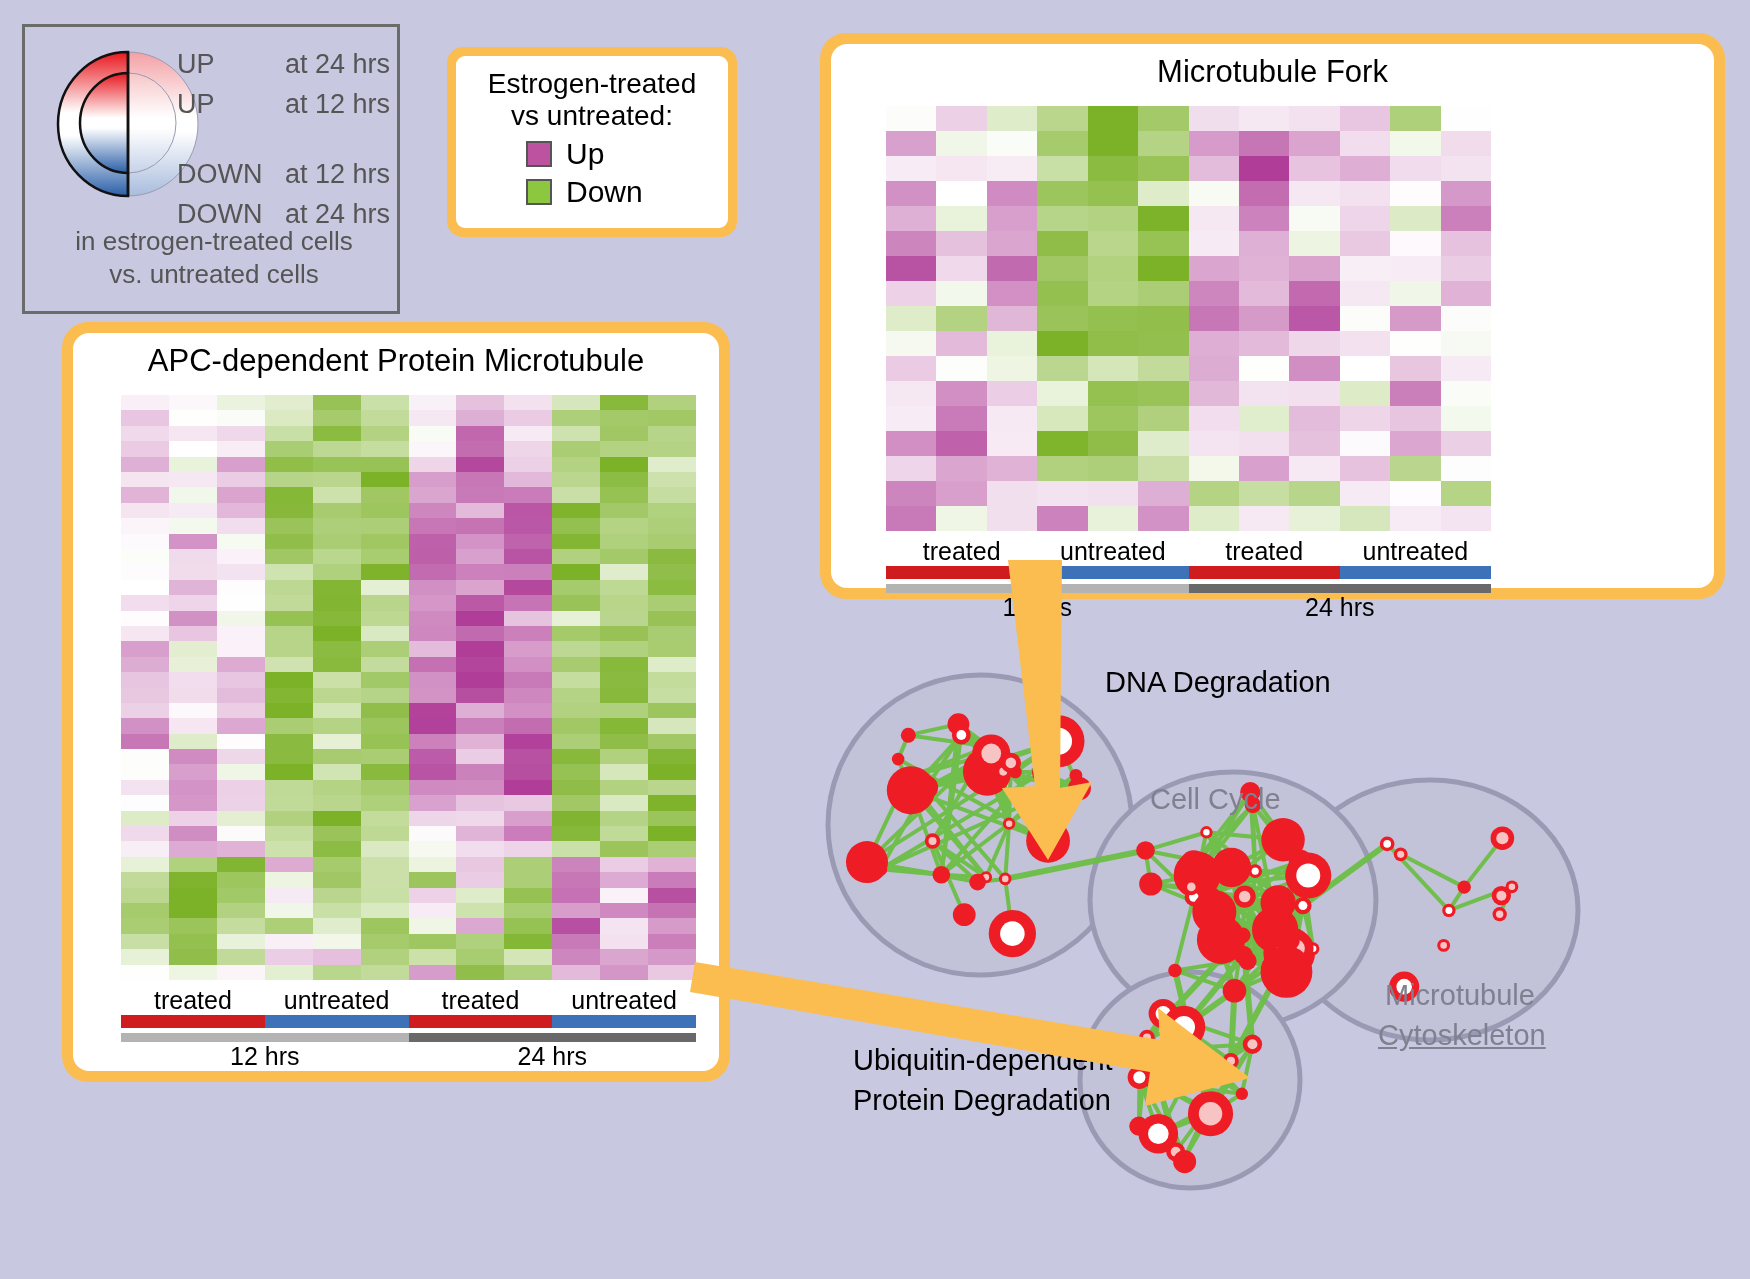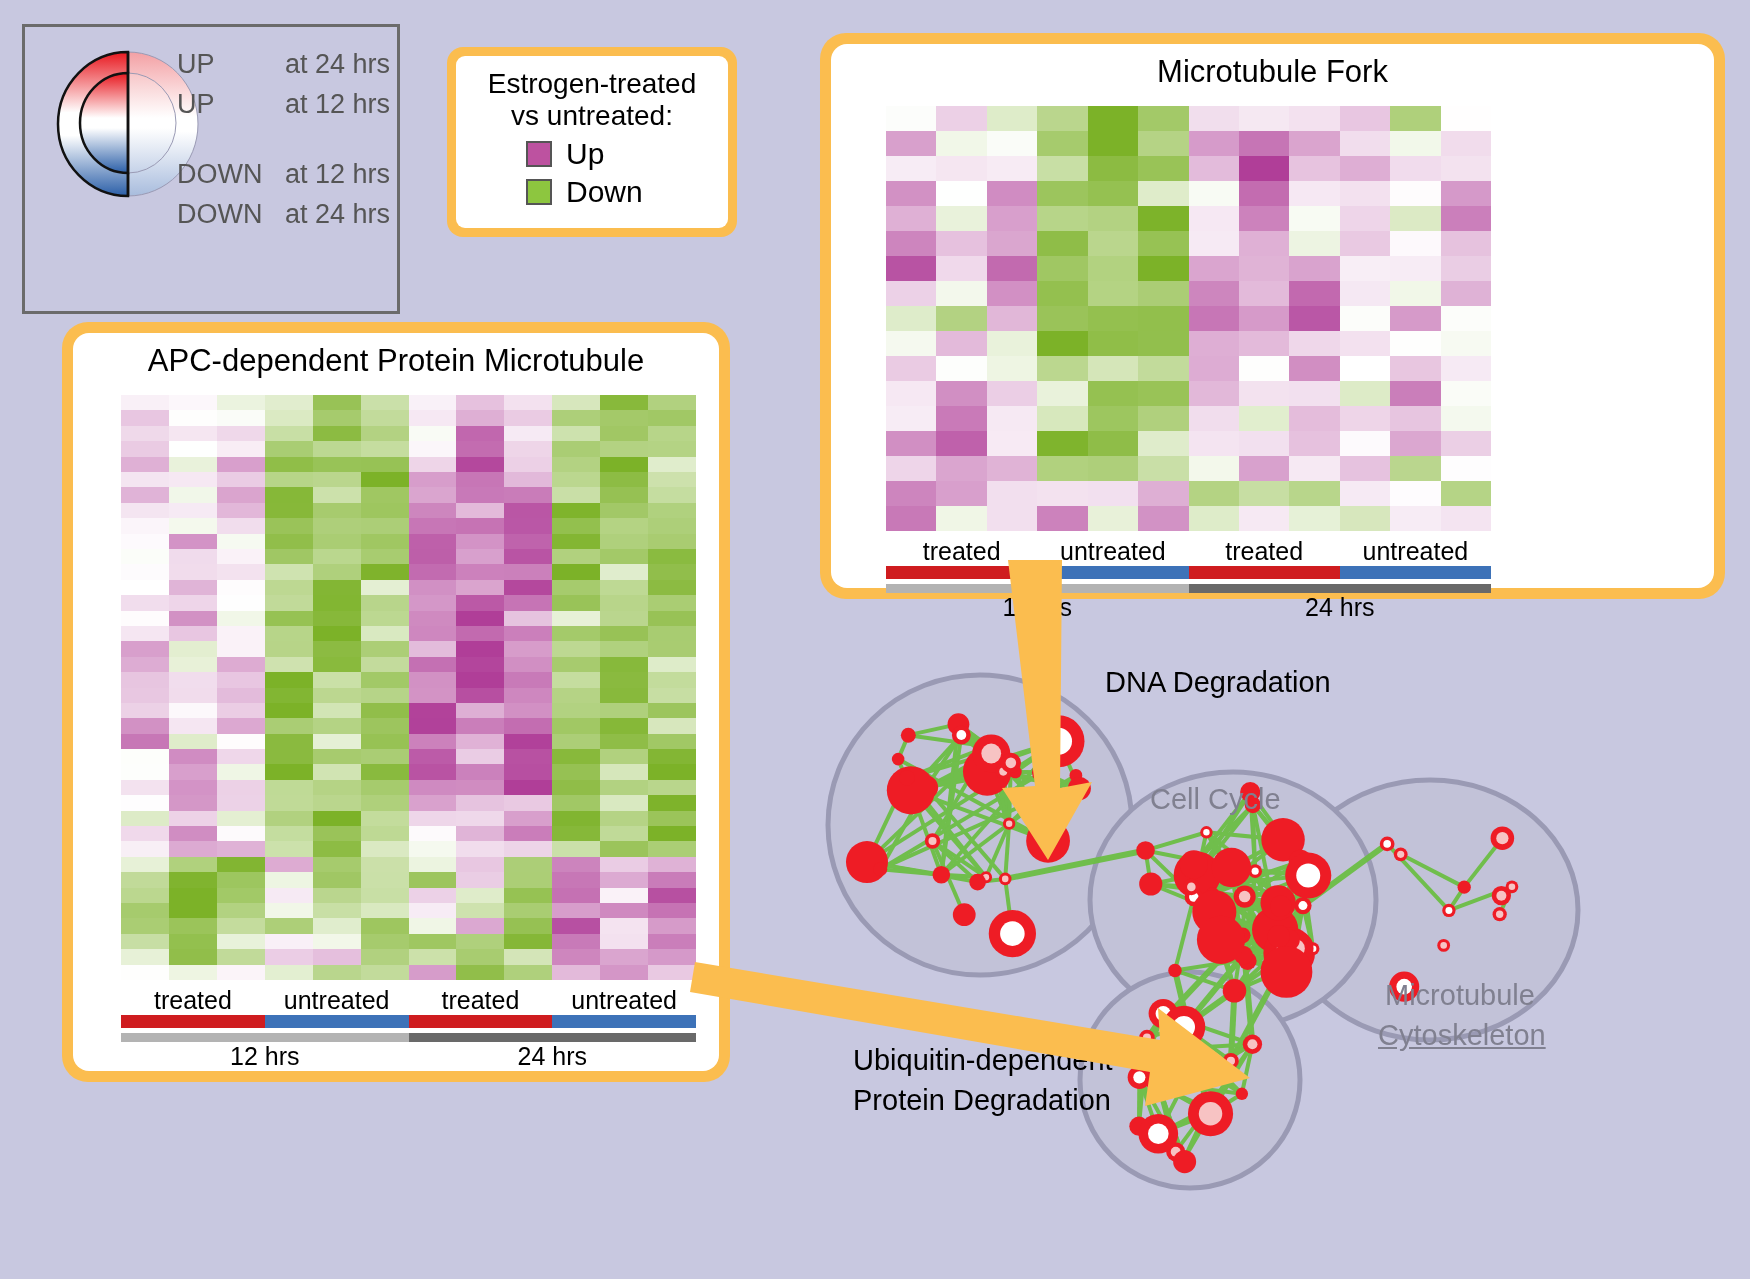--- a/index.html
+++ b/index.html
@@ -129,20 +129,22 @@
         <span class="dir">DOWN</span>
         <span class="tm">at 12 hrs</span>
       </div>
       <div class="cw-row">
         <span class="dir">DOWN</span>
         <span class="tm">at 24 hrs</span>
       </div>
     </div>
 
     <div id="colorwheel-caption">
+      <div>in estrogen-treated cells</div>
+      <div>vs. untreated cells</div>
     </div>
   </div>
 
   <div id="updown-legend">
     <div class="inner">
       <div class="ttl">
         <div>Estrogen-treated</div>
         <div>vs untreated:</div>
       </div>
       <div class="key-row">

